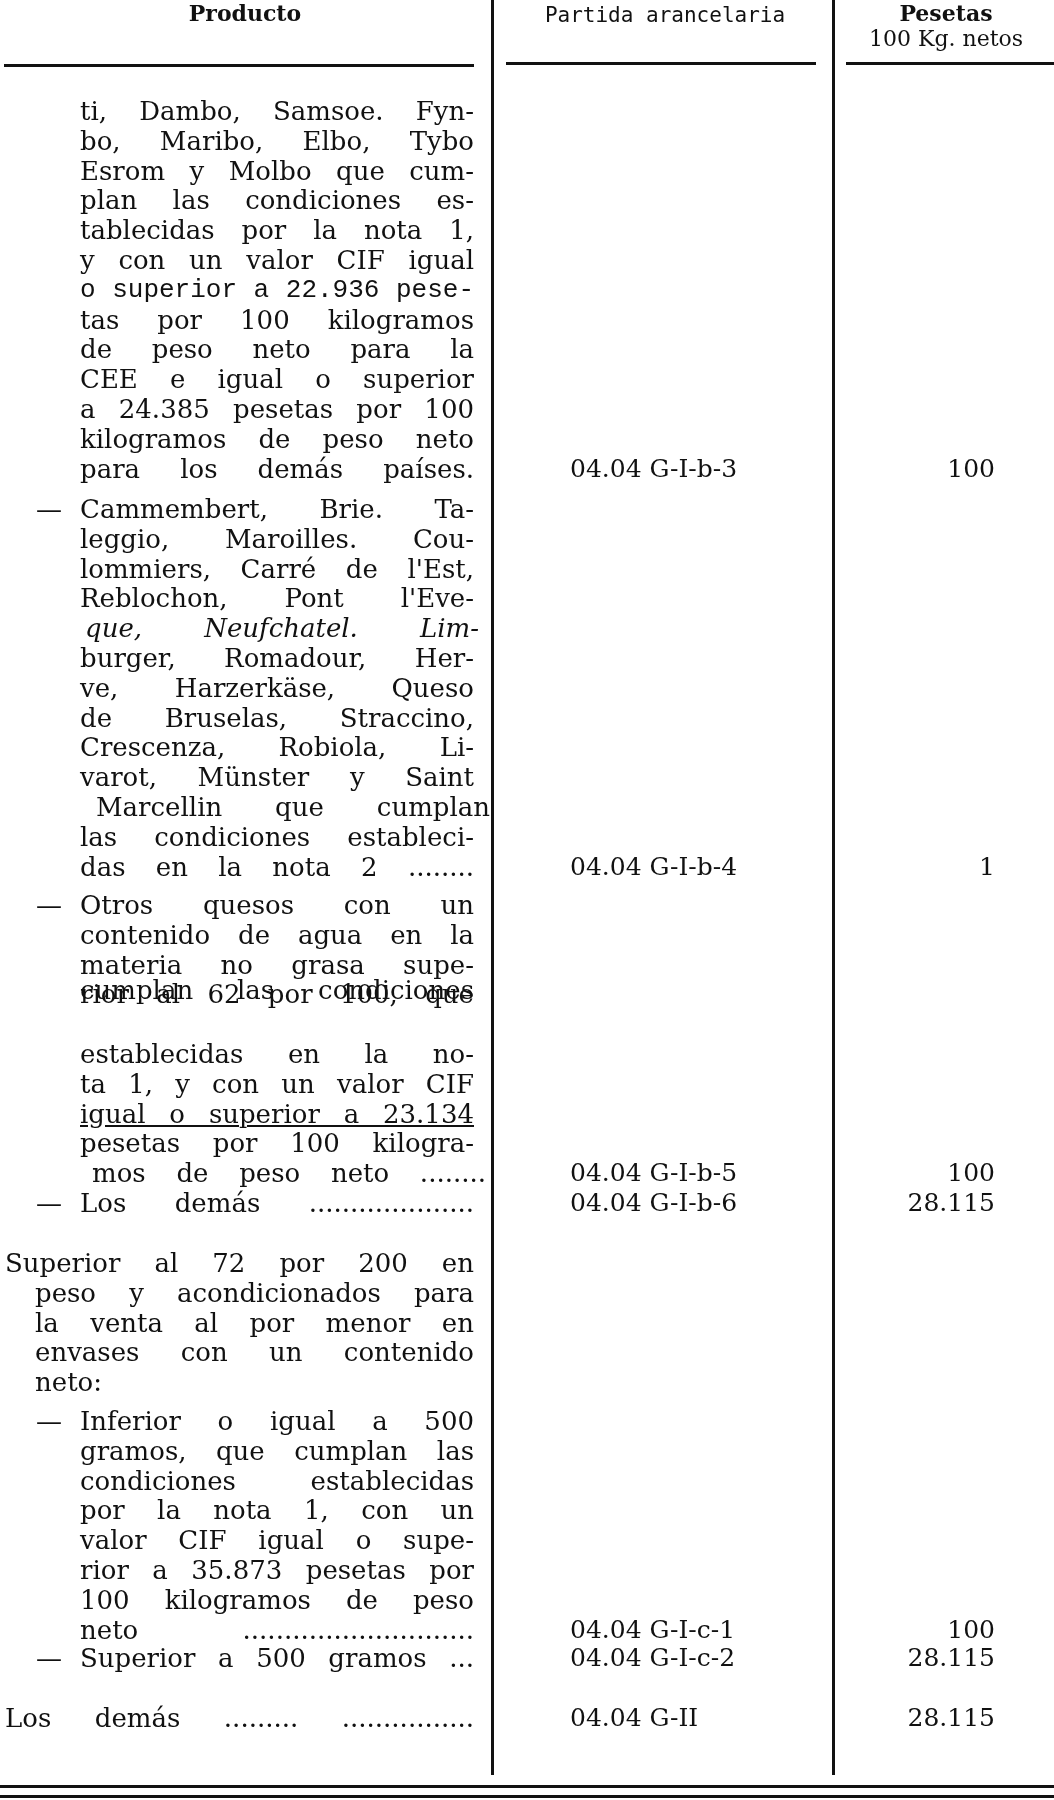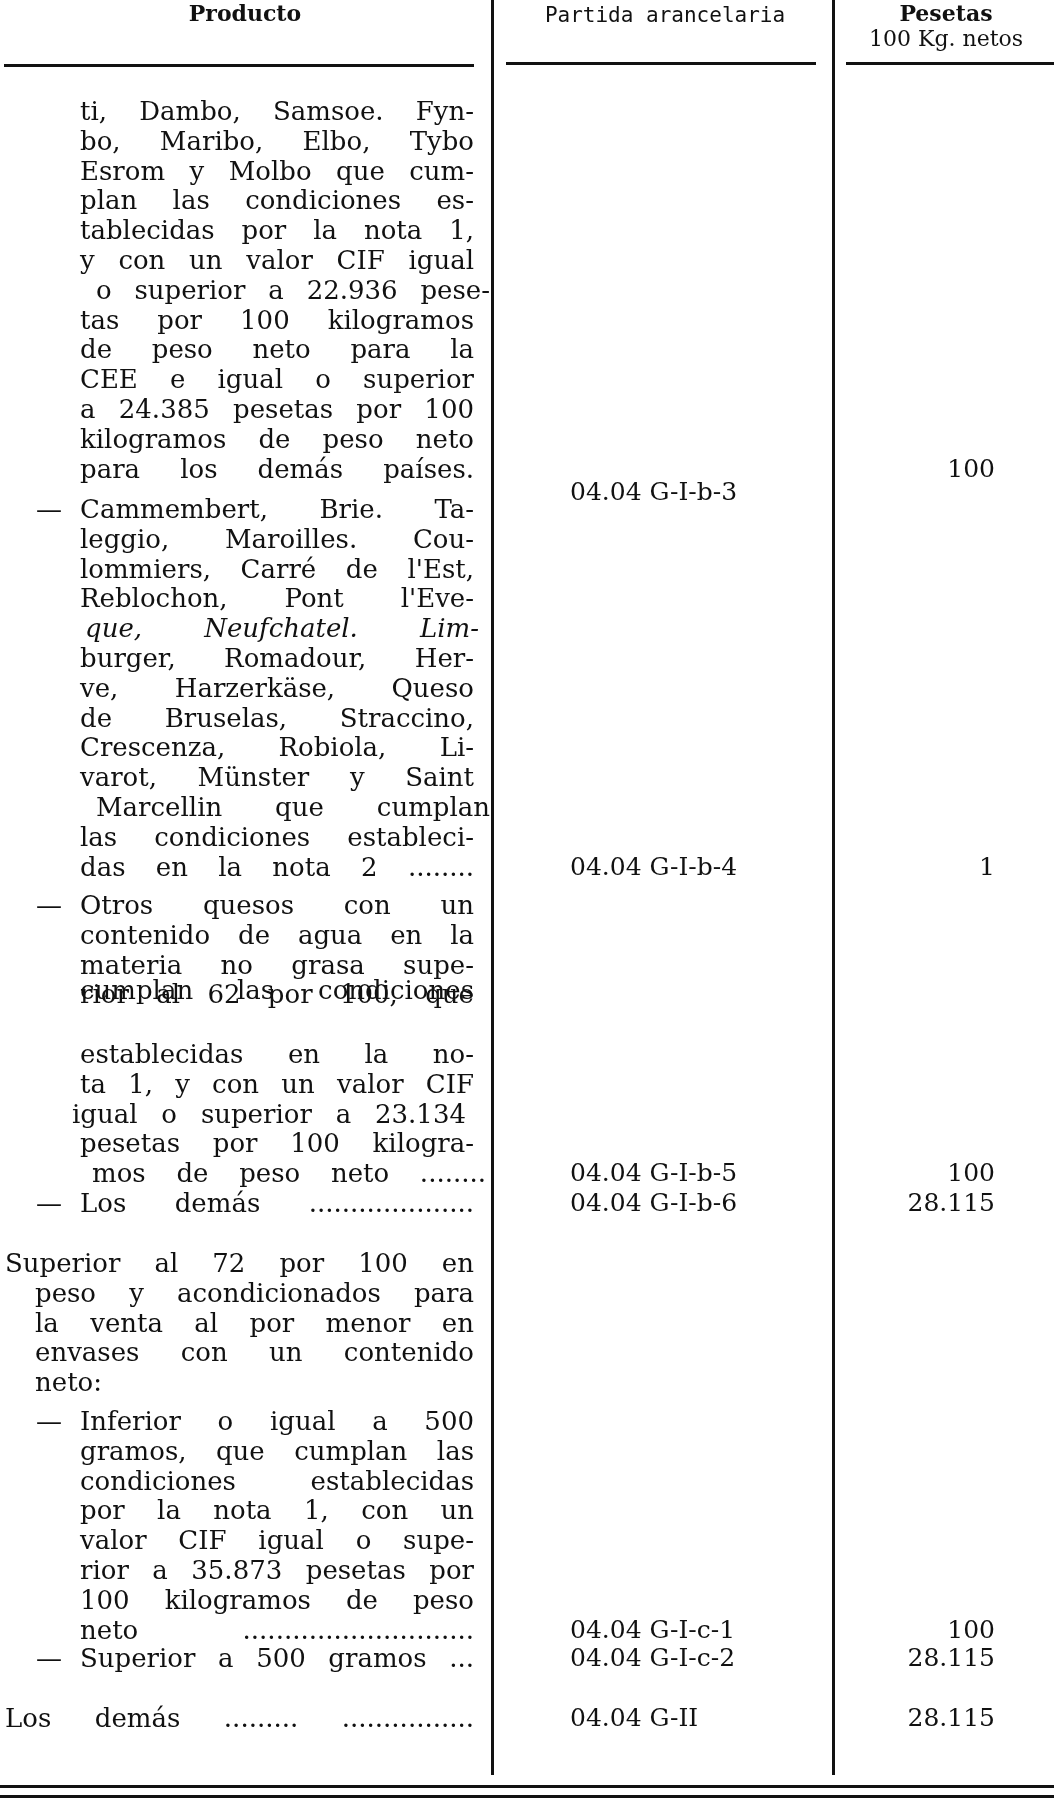--- a/index.html
+++ b/index.html
@@ -35,28 +35,28 @@
 <div class="rule" style="left:0; top:1795px; width:1054px;"></div>
 
 <div id="body-rows">
     <div>
       <div class="line" style="left: 80px; width: 394px; top: 96px;">ti, Dambo, Samsoe. Fyn-</div>
       <div class="line" style="left: 80px; width: 394px; top: 125.8px;">bo, Maribo, Elbo, Tybo</div>
       <div class="line" style="left: 80px; width: 394px; top: 155.6px;">Esrom y Molbo que cum-</div>
       <div class="line" style="left: 80px; width: 394px; top: 185.4px;">plan las condiciones es-</div>
       <div class="line" style="left: 80px; width: 394px; top: 215.2px;">tablecidas por la nota 1,</div>
       <div class="line" style="left: 80px; width: 394px; top: 245px;">y con un valor CIF igual</div>
-      <div class="line" style="left: 96px; width: 394px; top: 274.8px;">o superior a 22.936 pese-</div>
+      <div class="line" style="left: 80px; width: 394px; top: 274.8px; font-family: Liberation Mono, monospace;">o superior a 22.936 pese-</div>
       <div class="line" style="left: 80px; width: 394px; top: 304.6px;">tas por 100 kilogramos</div>
       <div class="line" style="left: 80px; width: 394px; top: 334.4px;">de peso neto para la</div>
       <div class="line" style="left: 80px; width: 394px; top: 364.2px;">CEE e igual o superior</div>
       <div class="line" style="left: 80px; width: 394px; top: 394px;">a 24.385 pesetas por 100</div>
       <div class="line" style="left: 80px; width: 394px; top: 423.8px;">kilogramos de peso neto</div>
       <div class="line" style="left: 80px; width: 394px; top: 453.6px;">para los demás países.</div>
-      <div class="code" style="left: 570px; top: 453.6px; margin-top: 23px;">04.04 G-I-b-3</div>
+      <div class="code" style="left: 570px; top: 453.6px;">04.04 G-I-b-3</div>
       <div class="val" style="left: 845px; top: 453.6px;">100</div>
     </div>
     <div>
       <div class="dash" style="left: 36px; top: 494px;">—</div>
       <div class="line" style="left: 80px; width: 394px; top: 494px;">Cammembert, Brie. Ta-</div>
       <div class="line" style="left: 80px; width: 394px; top: 523.8px;">leggio, Maroilles. Cou-</div>
       <div class="line" style="left: 80px; width: 394px; top: 553.6px;">lommiers, Carré de l'Est,</div>
       <div class="line" style="left: 80px; width: 394px; top: 583.4px;">Reblochon, Pont l'Eve-</div>
       <div class="line" style="left: 85px; width: 394px; top: 613.2px; font-style: italic;">que, Neufchatel. Lim-</div>
       <div class="line" style="left: 80px; width: 394px; top: 643px;">burger, Romadour, Her-</div>
@@ -72,34 +72,34 @@
     </div>
     <div>
       <div class="dash" style="left: 36px; top: 890px;">—</div>
       <div class="line" style="left: 80px; width: 394px; top: 890px;">Otros quesos con un</div>
       <div class="line" style="left: 80px; width: 394px; top: 919.8px;">contenido de agua en la</div>
       <div class="line" style="left: 80px; width: 394px; top: 949.6px;">materia no grasa supe-</div>
       <div class="line" style="left: 80px; width: 394px; top: 979.4px;">rior al 62 por 100, que</div>
       <div class="line" style="left: 80px; width: 394px; top: 975px;">cumplan las condiciones</div>
       <div class="line" style="left: 80px; width: 394px; top: 1039px;">establecidas en la no-</div>
       <div class="line" style="left: 80px; width: 394px; top: 1068.8px;">ta 1, y con un valor CIF</div>
-      <div class="line" style="left: 72px; width: 394px; top: 1098.6px;">igual o superior a 23.134</div>
+      <div class="line" style="left: 80px; width: 394px; top: 1098.6px; text-decoration: underline;">igual o superior a 23.134</div>
       <div class="line" style="left: 80px; width: 394px; top: 1128.4px;">pesetas por 100 kilogra-</div>
       <div class="line" style="left: 92px; width: 394px; top: 1158.2px;">mos de peso neto ........</div>
       <div class="code" style="left: 570px; top: 1158.2px;">04.04 G-I-b-5</div>
       <div class="val" style="left: 845px; top: 1158.2px;">100</div>
     </div>
     <div>
       <div class="dash" style="left: 36px; top: 1188px;">—</div>
       <div class="line" style="left: 80px; width: 394px; top: 1188px;">Los demás ....................</div>
       <div class="code" style="left: 570px; top: 1188px;">04.04 G-I-b-6</div>
       <div class="val" style="left: 845px; top: 1188px;">28.115</div>
     </div>
     <div>
-      <div class="line" style="left: 5px; width: 469px; top: 1248px;">Superior al 72 por 100 en</div>
+      <div class="line" style="left: 5px; width: 469px; top: 1248px;">Superior al 72 por 200 en</div>
       <div class="line" style="left: 35px; width: 439px; top: 1277.8px;">peso y acondicionados para</div>
       <div class="line" style="left: 35px; width: 439px; top: 1307.6px;">la venta al por menor en</div>
       <div class="line" style="left: 35px; width: 439px; top: 1337.4px;">envases con un contenido</div>
       <div class="line" style="left: 35px; width: 439px; top: 1367.2px; text-align-last: left;">neto:</div>
     </div>
     <div>
       <div class="dash" style="left: 36px; top: 1406px;">—</div>
       <div class="line" style="left: 80px; width: 394px; top: 1406px;">Inferior o igual a 500</div>
       <div class="line" style="left: 80px; width: 394px; top: 1435.8px;">gramos, que cumplan las</div>
       <div class="line" style="left: 80px; width: 394px; top: 1465.6px;">condiciones establecidas</div>

